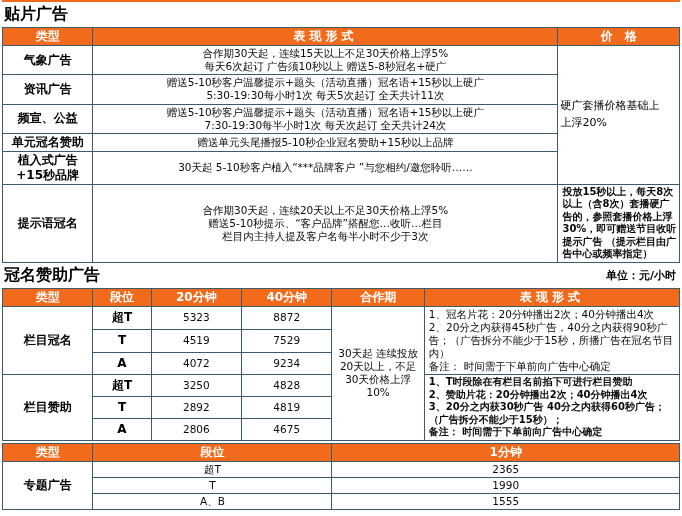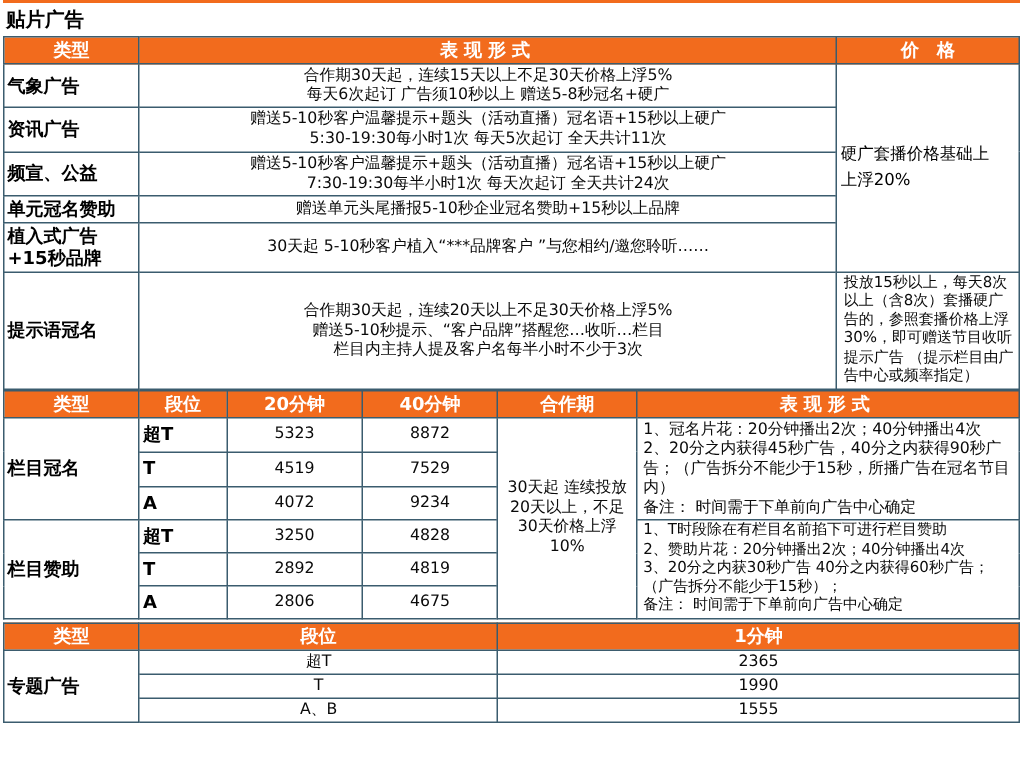--- a/index.html
+++ b/index.html
@@ -21,48 +21,49 @@
   }
   .hdr{
     background:#f26b1d;
     color:#ffffff;
     font-weight:bold;
     text-align:center;
     font-size:12px;
   }
   .hdr-wide{letter-spacing:4px;}
   .lbl{
+    text-align:center;
     font-weight:bold;
     color:#000;
     font-size:12px;
   }
   .cell{
     text-align:center;
     font-size:10.5px;
     color:#0a0a0a;
   }
   .cell-l{
     text-align:left;
     font-size:10.5px;
     color:#0a0a0a;
     padding-left:4px;
   }
   .title{
     font-weight:bold;
-    font-size:13px;
+    font-size:16px;
     padding:2px 0 2px 4px;
     color:#000;
   }
   .unit{
     text-align:right;
     font-size:11px;
     font-weight:bold;
     padding:1px 6px 1px 0;
   }
-  .small{font-size:10px;}
+  .small{font-size:10px;font-weight:bold;}
   .topline{height:2px;background:#f26b1d;margin:0 2px;}
   .titlerow{display:flex;align-items:center;}
   .pricecell{font-size:11px;line-height:1.5;text-align:left;}
   .multi{white-space:pre-line;}
 </style>
 </head>
 <body>
 
 <div class="page">
 
@@ -129,20 +130,24 @@
         <td class="cell">
           <div>合作期30天起，连续20天以上不足30天价格上浮5%</div>
           <div>赠送5-10秒提示、“客户品牌”搭醒您…收听…栏目</div>
           <div>栏目内主持人提及客户名每半小时不少于3次</div>
         </td>
         <td class="cell-l small">投放15秒以上，每天8次以上（含8次）套播硬广告的，参照套播价格上浮30%，即可赠送节目收听提示广告 （提示栏目由广告中心或频率指定）</td>
       </tr>
     </tbody>
   </table>
 
+  <div class="titlerow">
+    <div class="title" style="flex:1">冠名赞助广告</div>
+    <div class="unit">单位：元/小时</div>
+  </div>
 
   <table class="tbl">
     <colgroup>
       <col style="width:90px">
         <col style="width:58px">
         <col style="width:90px">
       <col style="width:90px">
         <col style="width:92px">
         <col style="width:254px">
     </colgroup>

